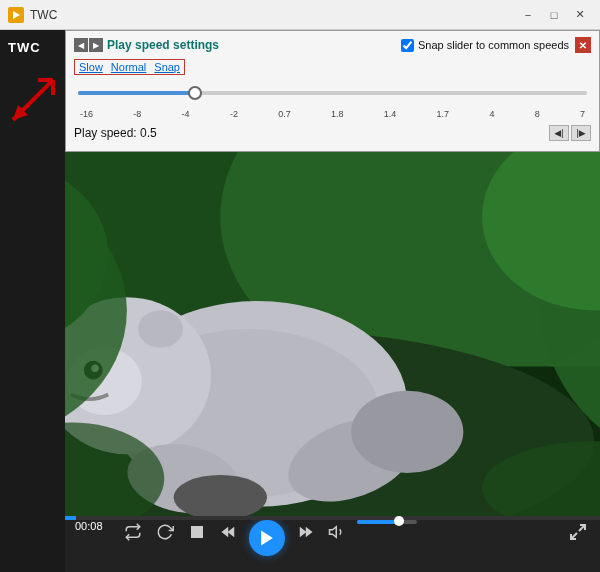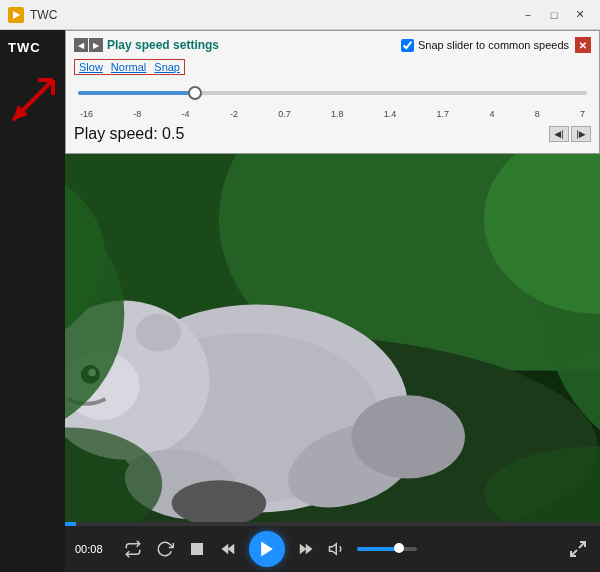--- a/index.html
+++ b/index.html
@@ -228,21 +228,21 @@
       color: #444;
     }
 
     .play-speed-row {
       display: flex;
       align-items: center;
       justify-content: space-between;
       margin-top: 4px;
     }
     .play-speed-text {
-      font-size: 16px;
+      font-size: 12px;
       color: #111;
     }
     .fine-controls {
       display: flex;
       gap: 2px;
     }
     .fine-btn {
       width: 20px;
       height: 16px;
       background: #ddd;
@@ -279,24 +279,24 @@
       position: relative;
     }
     .progress-fill {
       height: 100%;
       background: #1e90ff;
       width: 2%;
     }
 
     
     .controls-bar {
-      height: 46px;
+      height: 52px;
       background: #222;
       display: flex;
-      align-items: center;
+      align-items: flex-start;
       padding: 0 10px;
       gap: 8px;
     }
     .time-display {
       color: #fff;
       font-size: 11px;
       min-width: 38px;
     }
     .ctrl-btn {
       width: 24px;

